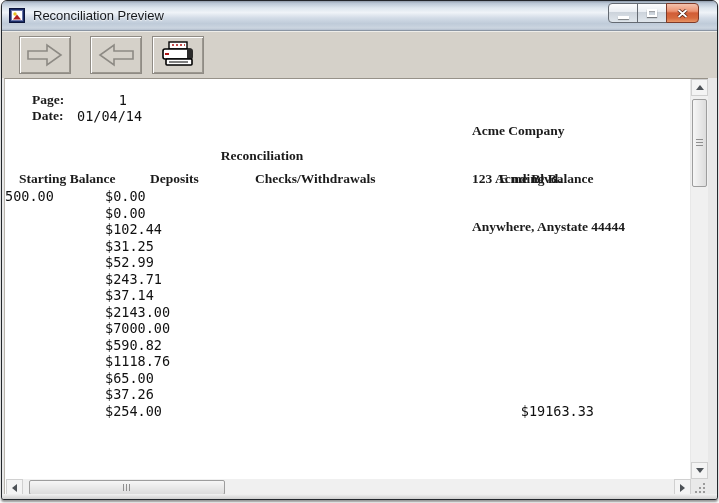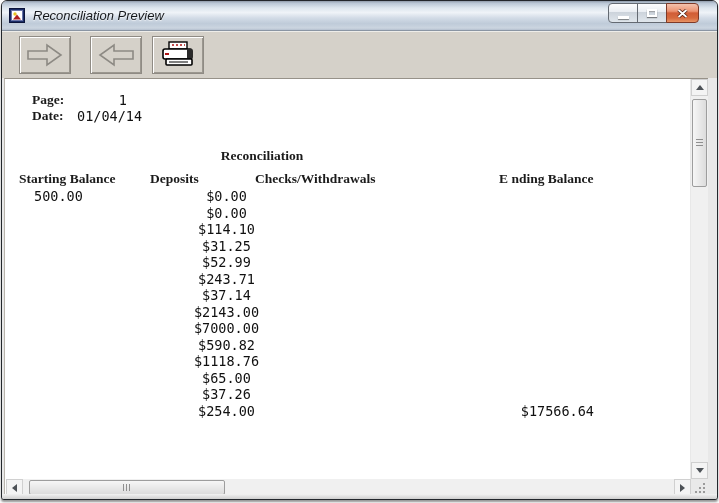--- a/index.html
+++ b/index.html
@@ -9,21 +9,21 @@
     border:1px solid #23272c;border-radius:6px 6px 3px 3px;
     background:#e8e8e8;overflow:hidden;
     box-shadow:0 2px 2px rgba(0,0,0,.4);
     font-family:"Liberation Sans",sans-serif;
   }
   
   .titlebar{
     position:absolute;left:0;top:0;right:0;height:30px;
     background:linear-gradient(180deg,#8f9aa9 0%,#b9c6d5 7%,#dde6ee 24%,#eff3f8 40%,#d3dce7 58%,#bfcbd9 78%,#cbd5e0 93%,#b5c0cf 100%);
     border-bottom:1px solid #8a95a3;
-    display:flex;align-items:center;font-style:italic;
+    display:flex;align-items:center;
   }
   .win-icon{width:17px;height:16px;margin:0 7px 0 7px;display:inline-block;}
   .title{font-size:13px;color:#15181c;text-shadow:0 1px 1px rgba(255,255,255,.7);}
   .caption-buttons{position:absolute;right:18px;top:2px;display:flex;}
   .cap-btn{
     width:30px;height:20px;border:1px solid #646a72;margin-left:-1px;
     background:linear-gradient(180deg,#fdfdfe 0%,#e9edf2 45%,#ccd3db 46%,#e0e6ec 100%);
     display:flex;align-items:center;justify-content:center;cursor:default;
   }
   .cap-btn.first{border-radius:4px 0 0 4px;}
@@ -66,22 +66,22 @@
   .pageval{left:72px;top:13px;width:50px;text-align:right;}
   .daterow{left:27px;top:29px;}
   .dateval{left:72px;top:29px;}
   .company{left:467px;top:12px;line-height:16px;}
   .rpt-title{left:0;top:69px;width:514px;text-align:center;}
   .hdr-start{left:14px;top:92px;}
   .hdr-dep{left:145px;top:92px;}
   .hdr-chk{left:250px;top:92px;}
   .hdr-end{left:494px;top:92px;}
   .rows{position:absolute;left:0;top:109px;right:0;}
-  .startbal{position:absolute;left:0;top:0;width:107px;text-align:center;line-height:16.5px;}
-  .wd-list{margin:0 0 0 100px;padding:0;width:243px;list-style:none;text-align:center;line-height:16.5px;}
+  .startbal{position:absolute;left:0;top:0;width:107px;text-align:left;line-height:16.5px;}
+  .wd-list{margin:0 0 0 100px;padding:0;width:243px;list-style:none;text-align:left;line-height:16.5px;}
   .wd-list li{height:16.5px;}
   .endbal{position:absolute;right:96px;bottom:0;line-height:16.5px;}
   
   .vscroll{position:absolute;left:686px;top:0;width:17px;height:400px;background:#f0f0f0;}
   .hscroll{position:absolute;left:1px;top:400px;width:685px;height:17px;background:#f0f0f0;}
   .corner{position:absolute;left:686px;top:400px;width:17px;height:17px;background:#e9e9e9;}
   .sb-btn{position:absolute;background:#f4f4f4;border:1px solid #d0d0d0;display:flex;align-items:center;justify-content:center;}
   .vscroll .sb-btn{left:0;width:17px;height:17px;}
   .vscroll .up{top:0;} .vscroll .down{bottom:0;}
   .hscroll .sb-btn{top:0;width:17px;height:17px;}
@@ -168,48 +168,53 @@
   </div>
 
   <div class="content">
 
     <div class="docview">
       <span class="abs serif pagerow">Page:</span>
       <span class="abs mono pageval">1</span>
       <span class="abs serif daterow">Date:</span>
       <span class="abs mono dateval">01/04/14</span>
 
+      <div class="abs serif company">
+        <div>Acme Company</div>
+        <div>123 Acme Blvd.</div>
+        <div>Anywhere, Anystate 44444</div>
+      </div>
 
       <span class="abs serif rpt-title">Reconciliation</span>
 
       <span class="abs serif hdr-start">Starting Balance</span>
       <span class="abs serif hdr-dep">Deposits</span>
       <span class="abs serif hdr-end">E nding Balance</span>
       <span class="abs serif hdr-chk">Checks/Withdrawals</span>
 
       <div class="rows">
         <span class="mono startbal">500.00</span>
         <ul class="wd-list mono">
 
         <li>$0.00</li>
             <li>$0.00</li>
-            <li>$114.10</li>
+            <li>$102.44</li>
             <li>$31.25</li>
             <li>$52.99</li>
             <li>$243.71</li>
             <li>$37.14</li>
             <li>$2143.00</li>
             <li>$7000.00</li>
             <li>$590.82</li>
             <li>$1118.76</li>
             <li>$65.00</li>
             <li>$37.26</li>
             <li>$254.00</li>
           </ul>
-        <span class="mono endbal">$17566.64</span>
+        <span class="mono endbal">$19163.33</span>
       </div>
     </div>
 
     <div class="vscroll">
       <div class="sb-btn up">
           <span class="tri up"></span>
         </div>
       <div class="vthumb">
           <span class="vgrip"></span>
         </div>

